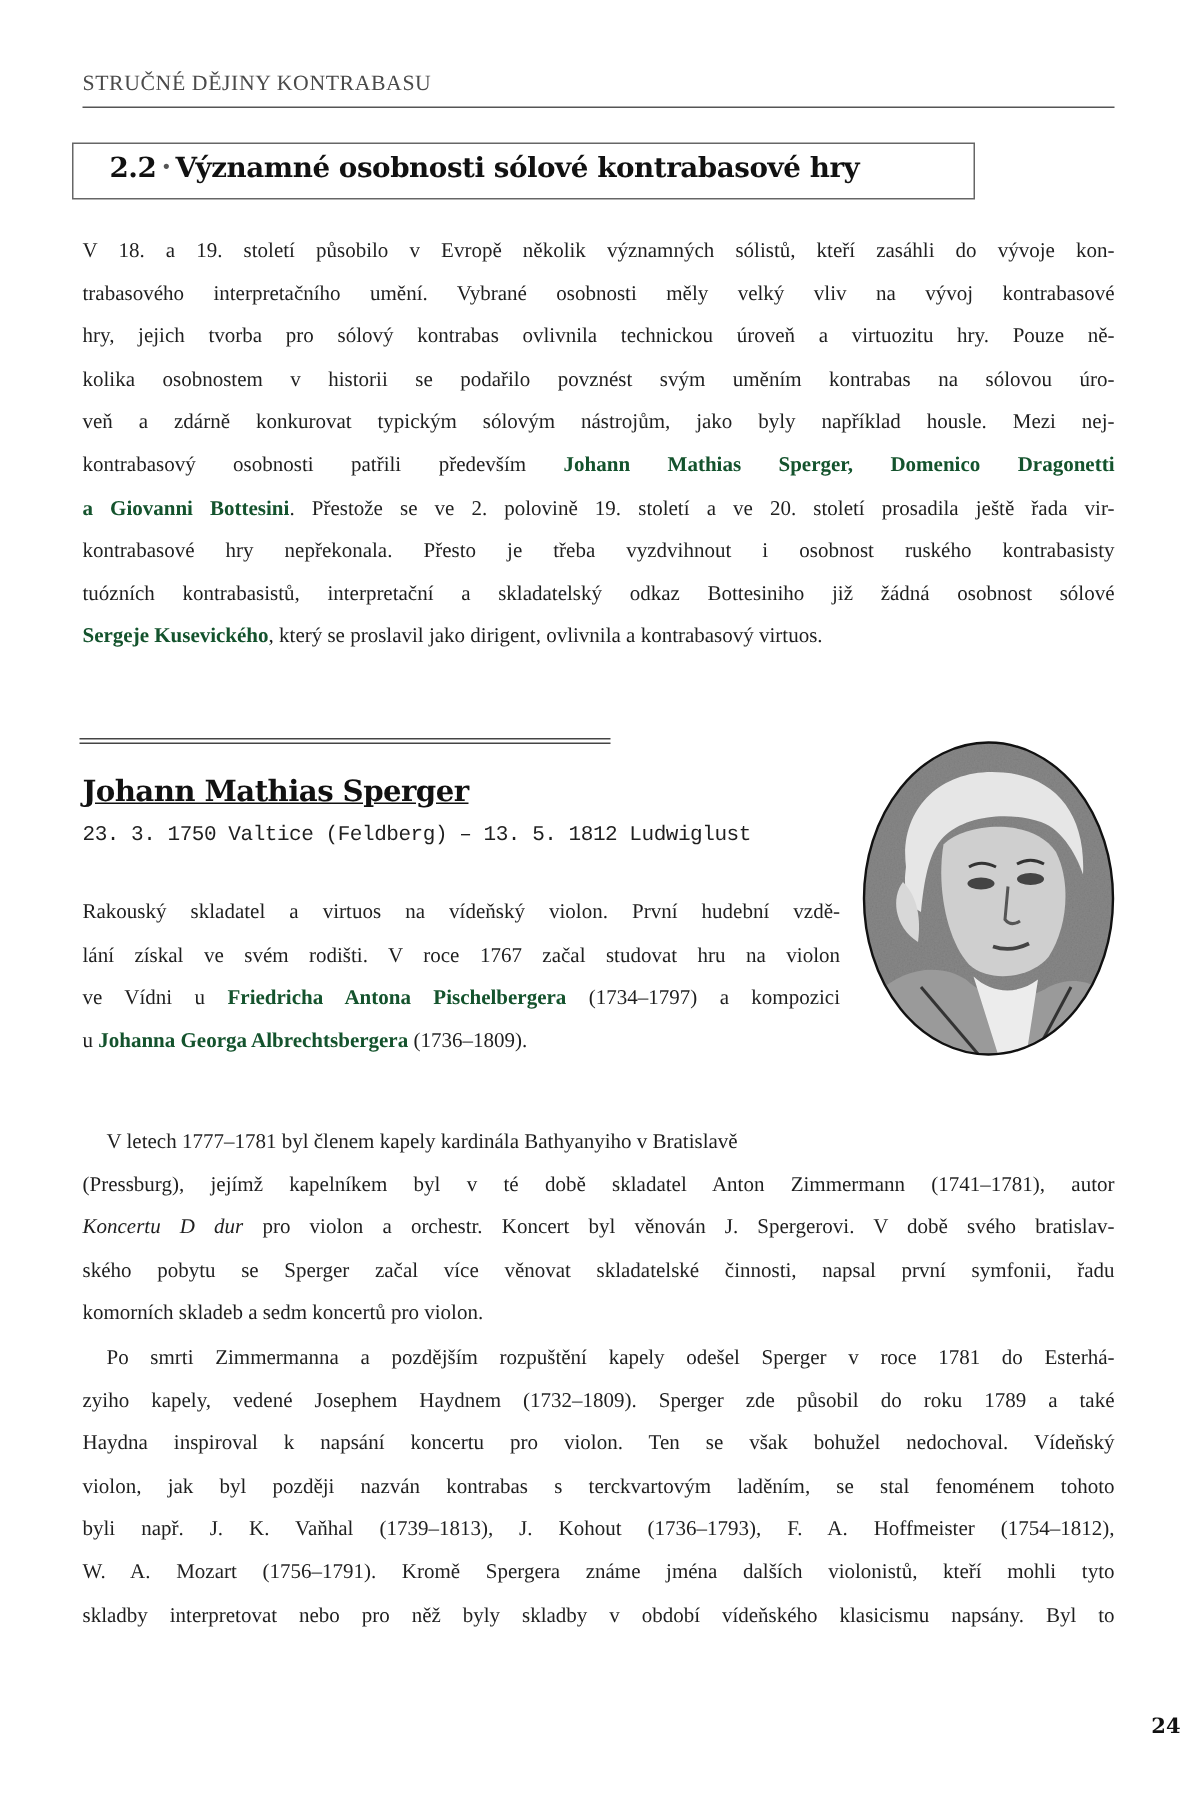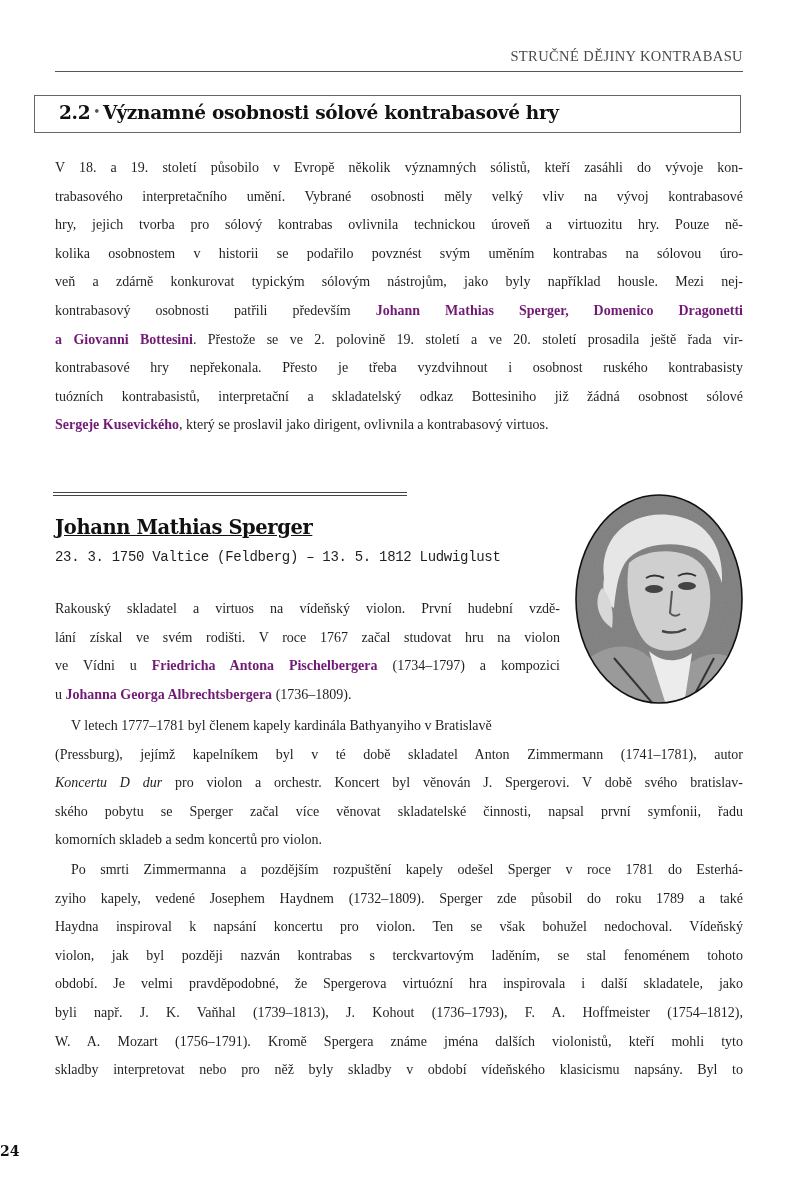--- a/index.html
+++ b/index.html
@@ -1,32 +1,32 @@
 <!DOCTYPE html>
 <html><head>
 <meta charset="utf-8">
 <style>
   html, body { margin: 0; padding: 0; background: #ffffff; }
   body { width: 787px; height: 1200px; position: relative; overflow: hidden; color: #1c1c1c; font-family: "DejaVu Serif", serif; }
-  .running-head { position: absolute; top: 48px; left: 55px; width: 688px; text-align: right; font-family: "Liberation Serif", serif; font-size: 14.5px; letter-spacing: 0.4px; color: #4a4a4a; }
+  .running-head { position: absolute; top: 48px; left: 55px; width: 688px; text-align: left; font-family: "Liberation Serif", serif; font-size: 14.5px; letter-spacing: 0.4px; color: #4a4a4a; }
   .head-rule { position: absolute; top: 71px; left: 55px; width: 688px; height: 0; border-top: 1.6px solid #555; }
-  .section-box { position: absolute; top: 95px; left: 34px; width: 707px; height: 38px; border: 1.5px solid #666; box-sizing: border-box; }
+  .section-box { position: absolute; top: 95px; left: 48px; width: 602px; height: 38px; border: 1.5px solid #666; box-sizing: border-box; }
   .section-title { position: absolute; left: 24px; top: 6px; font-family: "DejaVu Serif", serif; font-weight: bold; font-size: 18.5px; color: #111; letter-spacing: -0.3px; white-space: nowrap; }
   .section-title .dot { font-weight: normal; font-size: 12px; color: #555; position: relative; top: -3px; margin: 0 3px; }
   .p { position: absolute; left: 55px; width: 688px; font-family: "Liberation Serif", serif; font-size: 14px; line-height: 28.6px; text-align: justify; color: #1f1f1f; }
   .line { display: block; text-align: justify; text-align-last: justify; white-space: nowrap; height: 28.6px; overflow: visible; }
   .line.last { text-align-last: left; }
-  .line.indent { padding-left: 16px; }
-  b, .bold { font-weight: bold; color: #701a75; }
+  .line.indent { padding-left: 16px; margin-top: 36px; }
+  b, .bold { font-weight: bold; color: #14532d; }
   i { font-style: italic; }
   .double-rule { position: absolute; top: 492px; left: 53px; width: 354px; height: 2px; border-top: 1.6px solid #444; border-bottom: 1.6px solid #444; }
   .bio-name { position: absolute; top: 516px; left: 55px; font-family: "DejaVu Serif", serif; font-weight: bold; font-size: 19.5px; letter-spacing: -0.4px; color: #111; text-decoration: underline; }
   .bio-dates { position: absolute; top: 549px; left: 55px; font-family: Liberation Mono, monospace; font-size: 14px; letter-spacing: -0.3px; color: #1f1f1f; }
   .portrait { position: absolute; top: 493px; left: 574px; width: 170px; height: 212px; }
-  .page-number { position: absolute; top: 1143px; left: 0; width: 787px; text-align: left; font-family: "DejaVu Serif", serif; font-weight: bold; font-size: 14px; color: #111; }
+  .page-number { position: absolute; top: 1143px; left: 0; width: 787px; text-align: right; font-family: "DejaVu Serif", serif; font-weight: bold; font-size: 14px; color: #111; }
 </style>
 </head>
 <body>
 
 <div class="running-head">STRUČNÉ DĚJINY KONTRABASU</div>
 <div class="head-rule"></div>
 
 <div class="section-box">
   <div class="section-title">
     <span>2.2</span><span class="dot">•</span><span>Významné osobnosti sólové kontrabasové hry</span>
@@ -101,19 +101,18 @@
   <span class="line"><i>Koncertu D dur</i><span> pro violon a orchestr. Koncert byl věnován J. Spergerovi. V době svého bratislav-</span></span>
   <span class="line">ského pobytu se Sperger začal více věnovat skladatelské činnosti, napsal první symfonii, řadu</span>
   <span class="line last">komorních skladeb a sedm koncertů pro violon.</span>
 </div>
 
 <div class="p" style="top:856px;">
   <span class="line indent">Po smrti Zimmermanna a pozdějším rozpuštění kapely odešel Sperger v roce 1781 do Esterhá-</span>
   <span class="line">zyiho kapely, vedené Josephem Haydnem (1732–1809). Sperger zde působil do roku 1789 a také</span>
   <span class="line">Haydna inspiroval k napsání koncertu pro violon. Ten se však bohužel nedochoval. Vídeňský</span>
   <span class="line">violon, jak byl později nazván kontrabas s terckvartovým laděním, se stal fenoménem tohoto</span>
-  <span class="line">období. Je velmi pravděpodobné, že Spergerova virtuózní hra inspirovala i další skladatele, jako</span>
   <span class="line">byli např. J. K. Vaňhal (1739–1813), J. Kohout (1736–1793), F. A. Hoffmeister (1754–1812),</span>
   <span class="line">W. A. Mozart (1756–1791). Kromě Spergera známe jména dalších violonistů, kteří mohli tyto</span>
   <span class="line">skladby interpretovat nebo pro něž byly skladby v období vídeňského klasicismu napsány. Byl to</span>
 </div>
 
 <div class="page-number">24</div>
 
 </body></html>

